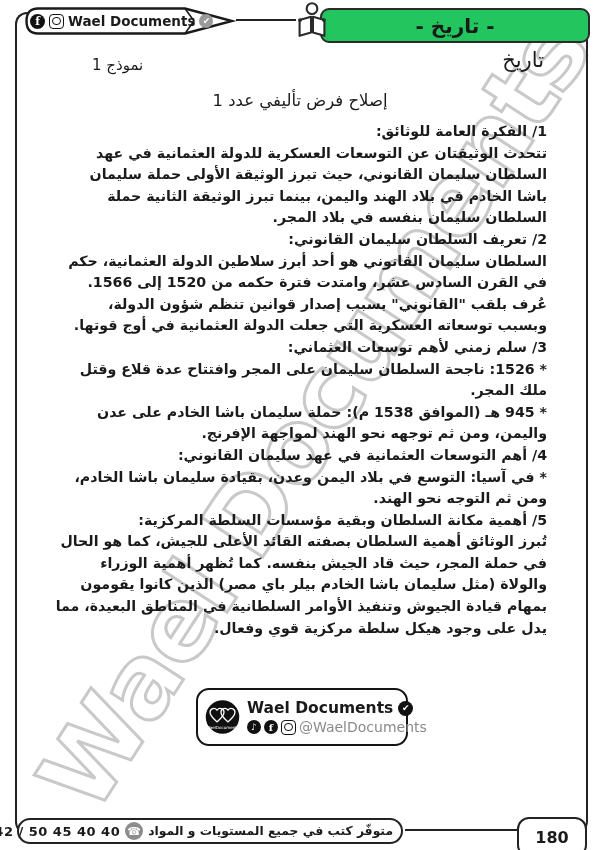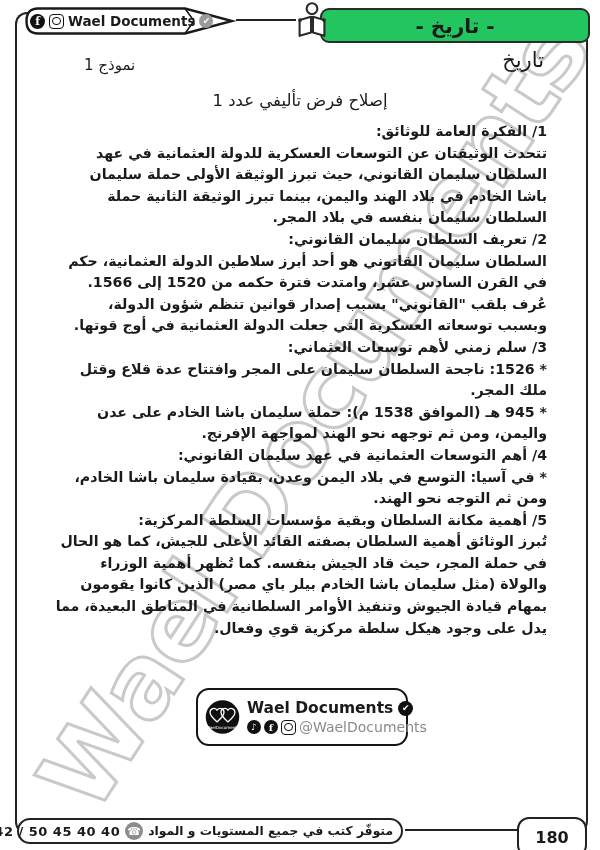--- a/index.html
+++ b/index.html
@@ -46,21 +46,21 @@
   .connector { position:absolute; left:236px; top:19px; width:60px; height:2.4px; background:var(--line,#222); z-index:2; }
   .reading-icon { position:absolute; left:292px; top:1px; z-index:4; }
   .subject-box {
     position:absolute; left:320px; top:8px; width:266px; height:31px; z-index:3;
     background:#22c55e; border:2.2px solid #2b2b2b; border-radius:9px;
     display:flex; align-items:center; justify-content:center;
     font-weight:bold; font-size:20px;
   }
   
   .subject-script { position:absolute; right:56px; top:48px; font-size:21px; z-index:2; }
-  .model-label { position:absolute; left:84px; top:56px; font-size:15px; z-index:2; direction:rtl; }
+  .model-label { position:absolute; left:92px; top:56px; font-size:15px; z-index:2; direction:rtl; }
   .doc-title { position:absolute; left:140px; top:79px; width:320px; text-align:center; font-size:16.5px; z-index:2; direction:rtl;margin-top:12px; }
   
   .doc-body {
     position:absolute; left:55px; right:53px; top:121px; z-index:2;
     direction:rtl; text-align:right; font-size:14.2px; line-height:21.6px;
   }
   .sec-h { font-weight:bold; }
   .sec-p { font-weight:bold; }
   
   .badge {

